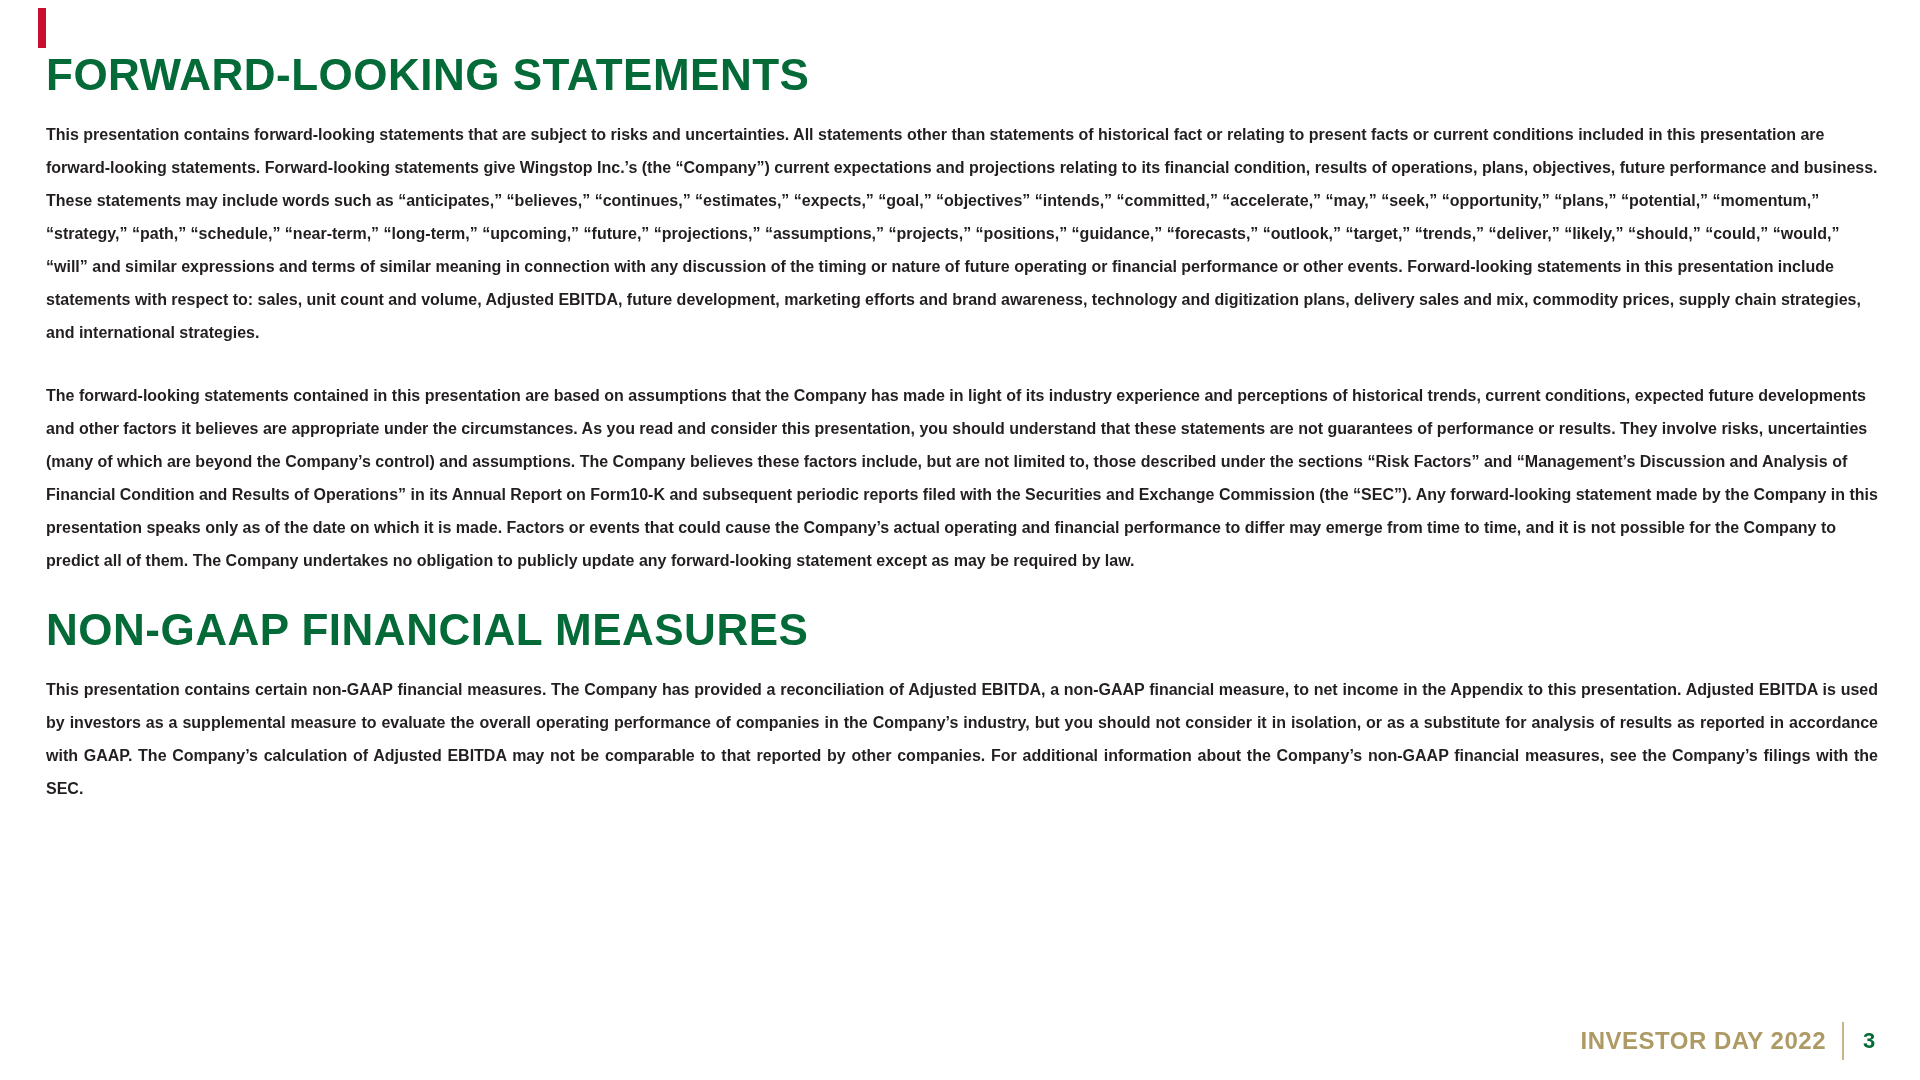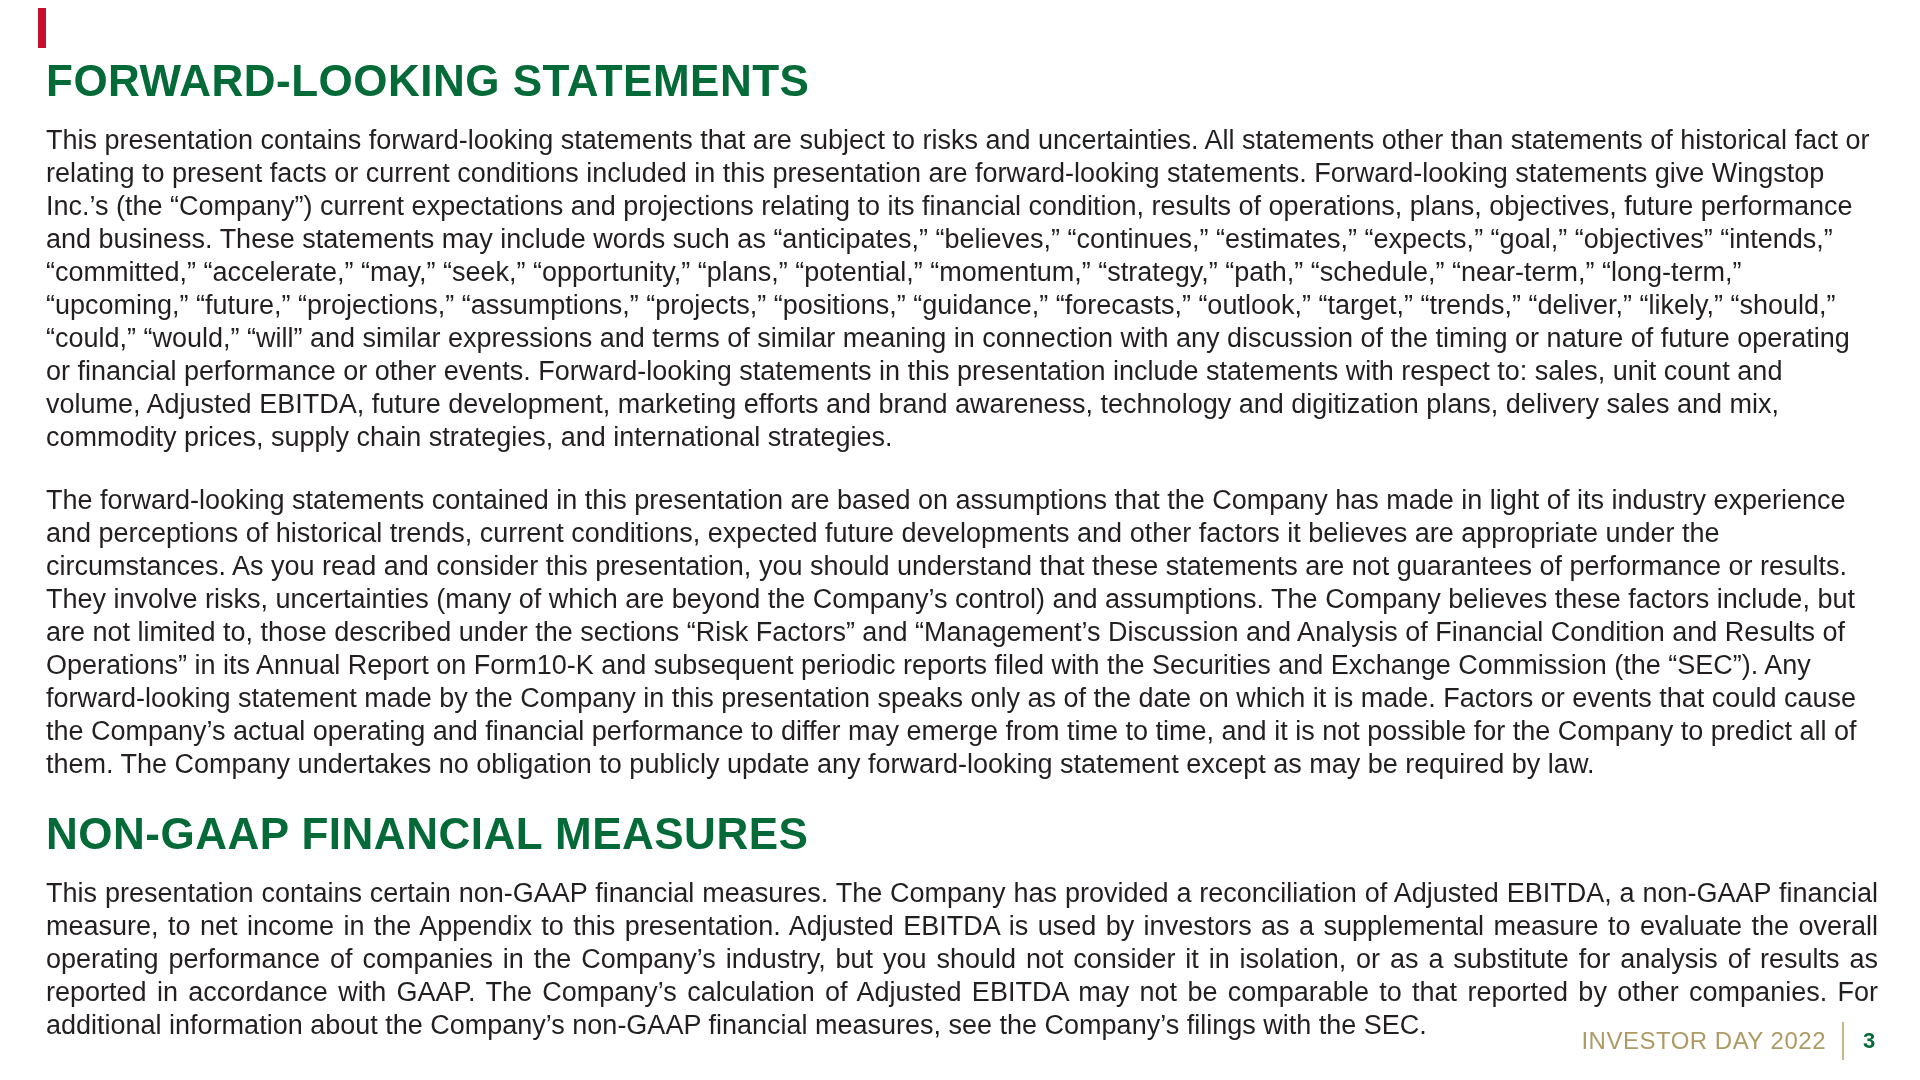--- a/index.html
+++ b/index.html
@@ -19,42 +19,43 @@
     left: 38px;
     top: 8px;
     width: 8px;
     height: 40px;
     background: #C8102E;
   }
 
   .content {
     position: absolute;
     left: 46px;
-    top: 58px;
+    top: 52px;
     width: 1832px;
   }
 
   .section-title {
     color: #046A38;
     font-size: 44px;
     line-height: 1.05;
     font-weight: 800;
     letter-spacing: 0.5px;
     margin: 0 0 20px 0;
   }
 
   .section-title.second {
     margin-top: 8px;
   }
 
   .body-text {
-    font-size: 27px;
+    font-size: 16px;
     line-height: 33px;
     margin: 0 0 30px 0;
     text-align: left;
+    font-weight: bold;
   }
 
   .body-text.justified {
     text-align: justify;
   }
 
   .footer {
     position: absolute;
     right: 42px;
     bottom: 20px;
@@ -64,21 +65,21 @@
   }
 
   .logo-wrap {
     display: flex;
     align-items: center;
   }
 
   .event-label {
     color: #AE9A64;
     font-size: 24px;
-    font-weight: normal;
+    font-weight: bold;
     letter-spacing: 0.5px;
     white-space: nowrap;
   }
 
   .footer-divider {
     width: 2px;
     height: 38px;
     background: #C9B58A;
   }
 

